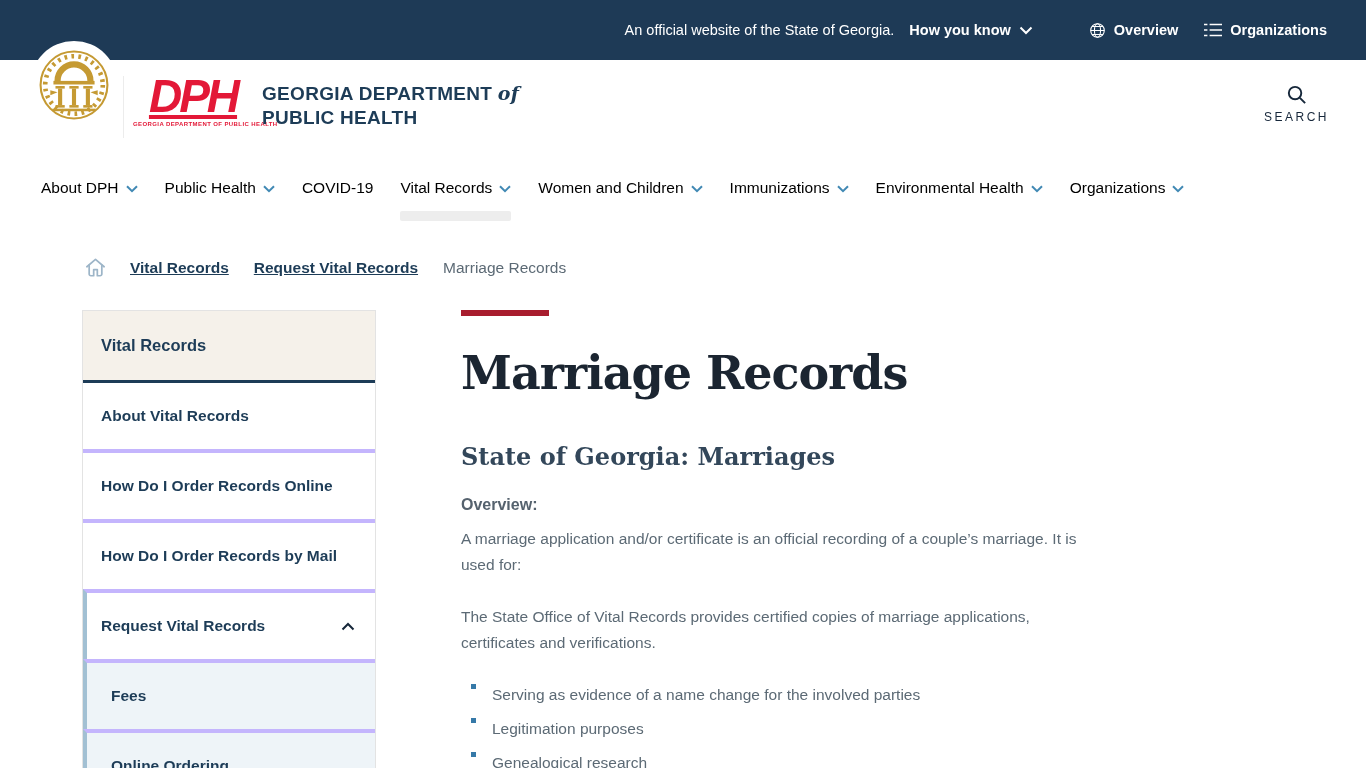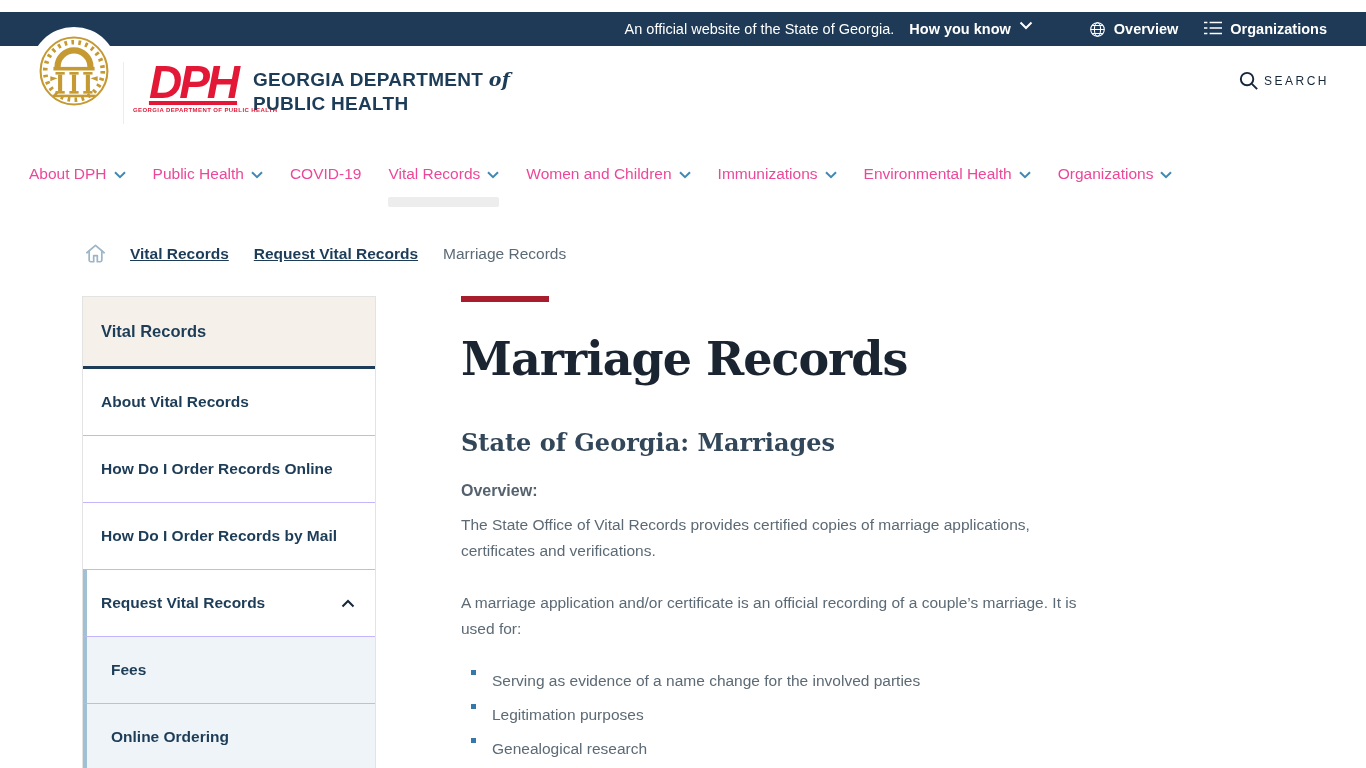--- a/index.html
+++ b/index.html
@@ -1,53 +1,53 @@
 <!DOCTYPE html>
 <html><head>
 <meta charset="utf-8">
 <style>
   * { margin:0; padding:0; box-sizing:border-box; }
   html,body { width:1366px; height:768px; overflow:hidden; background:#ffffff;
     font-family:"Liberation Sans", sans-serif; }
 
   
-  .topbar { height:34px; background:#1e3a56; display:flex; align-items:center;
-    justify-content:flex-end; padding-right:39px; color:#fff; font-size:14.5px;margin-top:12px; }
+  .topbar { height:60px; background:#1e3a56; display:flex; align-items:center;
+    justify-content:flex-end; padding-right:39px; color:#fff; font-size:14.5px; }
   .topbar .official { margin-right:15px; }
-  .tb-btn { display:flex; gap:8px; font-weight:bold; color:#fff;
+  .tb-btn { display:flex; align-items:center; gap:8px; font-weight:bold; color:#fff;
     background:none; border:none; font-size:14.5px; cursor:pointer;
     font-family:"Liberation Sans", sans-serif; }
   .tb-gap-lg { width:56px; }
   .tb-gap-md { width:26px; }
 
   
   .header { position:relative; height:94px; background:#fff; }
   .seal { position:absolute; left:30px; top:-19px; width:88px; height:88px;
     background:#fff; border-radius:50%; z-index:5; display:flex;
     align-items:center; justify-content:center; cursor:pointer; }
   .logo-divider { position:absolute; left:123px; top:16px; width:1px; height:62px;
     background:#ececec; }
   .dph-logo { position:absolute; left:133px; top:14px; cursor:pointer; width:120px;
     text-align:center; }
   .dph-letters { font-style:italic; font-weight:900; font-size:46px; line-height:44px;
     color:#e31837; letter-spacing:-3px; font-family:"Liberation Sans", sans-serif;text-decoration:underline; }
   .dph-sub { font-size:6px; font-weight:bold; color:#e31837; letter-spacing:.4px;
     margin-top:3px; white-space:nowrap; }
-  .agency { position:absolute; left:253px; top:21px; color:#1d3c57; font-weight:bold;
+  .agency { position:absolute; left:262px; top:21px; color:#1d3c57; font-weight:bold;
     font-size:19px; line-height:24px; letter-spacing:.3px; }
   .agency .of { font-family:"DejaVu Serif", serif; font-style:italic;
     text-transform:none; font-weight:bold; }
-  .search { position:absolute; right:37px; top:23px; display:flex; flex-direction:row;
+  .search { position:absolute; right:37px; top:23px; display:flex; flex-direction:column;
     align-items:center; gap:4px; color:#16273a; cursor:pointer; background:none; border:none; }
   .search-label { font-size:12px; letter-spacing:2.5px; color:#16273a;
     font-family:"Liberation Sans", sans-serif; }
 
   
   .navbar { height:68px; background:#fff; display:flex; align-items:center;
-    padding-left:29px; gap:27px; font-size:15.5px; color:#ec4899; }
+    padding-left:41px; gap:27px; font-size:15.5px; color:#000000; }
   .nav-item { position:relative; display:flex; align-items:center; gap:7px;
     cursor:pointer; padding:4px 0; }
   .nav-item svg { color:#4189b4; margin-top:2px; }
   .nav-underline { position:absolute; left:0; right:0; bottom:-20px; height:10px;
     background:#ededed; border-radius:2px; }
 
   
   .breadcrumb { margin:34px 0 0 84px; display:flex; align-items:center; gap:25px;
     font-size:15.5px; }
   .crumb.link { color:#1d3c57; font-weight:bold; text-decoration:underline;
@@ -56,21 +56,21 @@
   .home { cursor:pointer; display:flex; margin-right:-2px; }
 
   
   .content { display:flex; margin-top:31px; align-items:flex-start; }
 
   .sidebar { margin-left:82px; width:294px; flex-shrink:0;
     border:1px solid #e3e3e3; background:#fff; }
   .sb-header { background:#f5f1ea; padding:25px 18px; font-weight:bold; font-size:16.5px;
     color:#1d3c57; border-bottom:3px solid #1d3c57; }
   .sb-item { padding:24px 18px; font-weight:bold; font-size:15.5px; color:#1d3c57;
-    background:#fff; border-top:1px solid #c4b5fd; cursor:pointer;
+    background:#fff; border-top:4px solid #c4b5fd; cursor:pointer;
     display:flex; justify-content:space-between; align-items:center; }
   .sb-item:first-of-type { border-top:none; }
   .sb-item.section { border-left:4px solid #a2c0d3; padding-left:14px; }
   .sb-item.sub { background:#eef4f8; border-left:4px solid #a2c0d3; padding-left:24px; }
   .sb-item svg { color:#16273a; margin-right:2px; }
 
   .main { margin-left:85px; width:640px; }
   .red-bar { width:88px; height:6px; background:#a81d2e; margin-bottom:30px; }
   .page-title { font-family:"DejaVu Serif", serif; font-weight:bold; font-size:46px;
     color:#1b2531; letter-spacing:-1px; margin-bottom:42px; }
@@ -269,22 +269,22 @@
         </div>
       </div>
   </aside>
 
   <main class="main">
     <div class="red-bar"></div>
     <h1 class="page-title">Marriage Records</h1>
     <h2 class="section-heading">State of Georgia: Marriages</h2>
     <div class="overview">Overview:</div>
     <div id="paragraphs">
+        <p>A marriage application and/or certificate is an official recording of a couple’s marriage. It is used for:</p>
         <p>The State Office of Vital Records provides certified copies of marriage applications, certificates and verifications.</p>
-        <p>A marriage application and/or certificate is an official recording of a couple’s marriage. It is used for:</p>
       </div>
     <ul id="bullets">
         <li>
           <span class="bullet"></span>
           <span>Serving as evidence of a name change for the involved parties</span>
         </li>
         <li>
           <span class="bullet"></span>
           <span>Legitimation purposes</span>
         </li>

